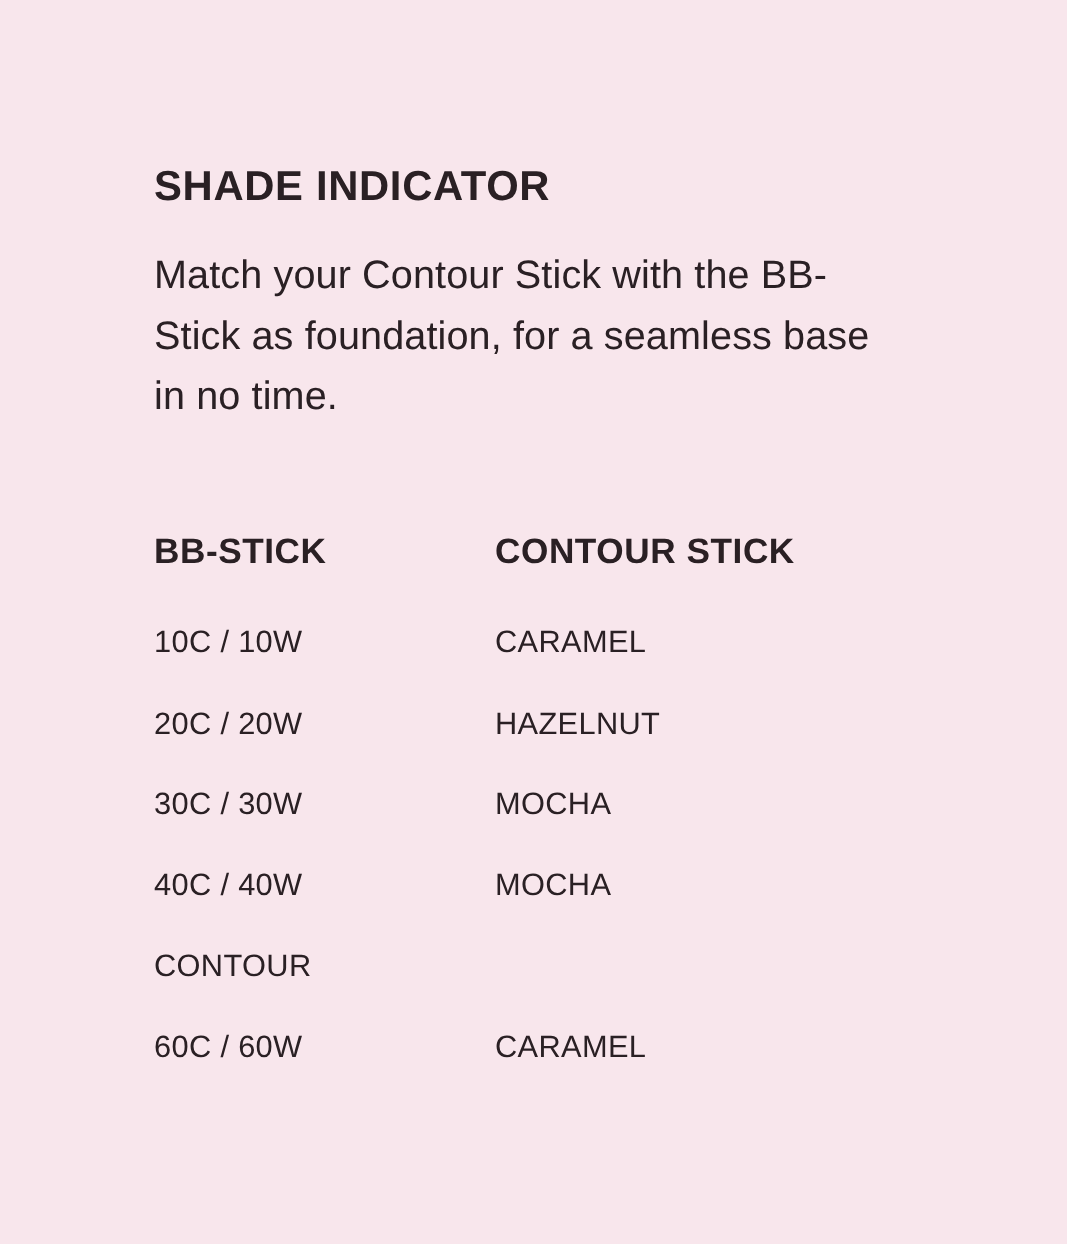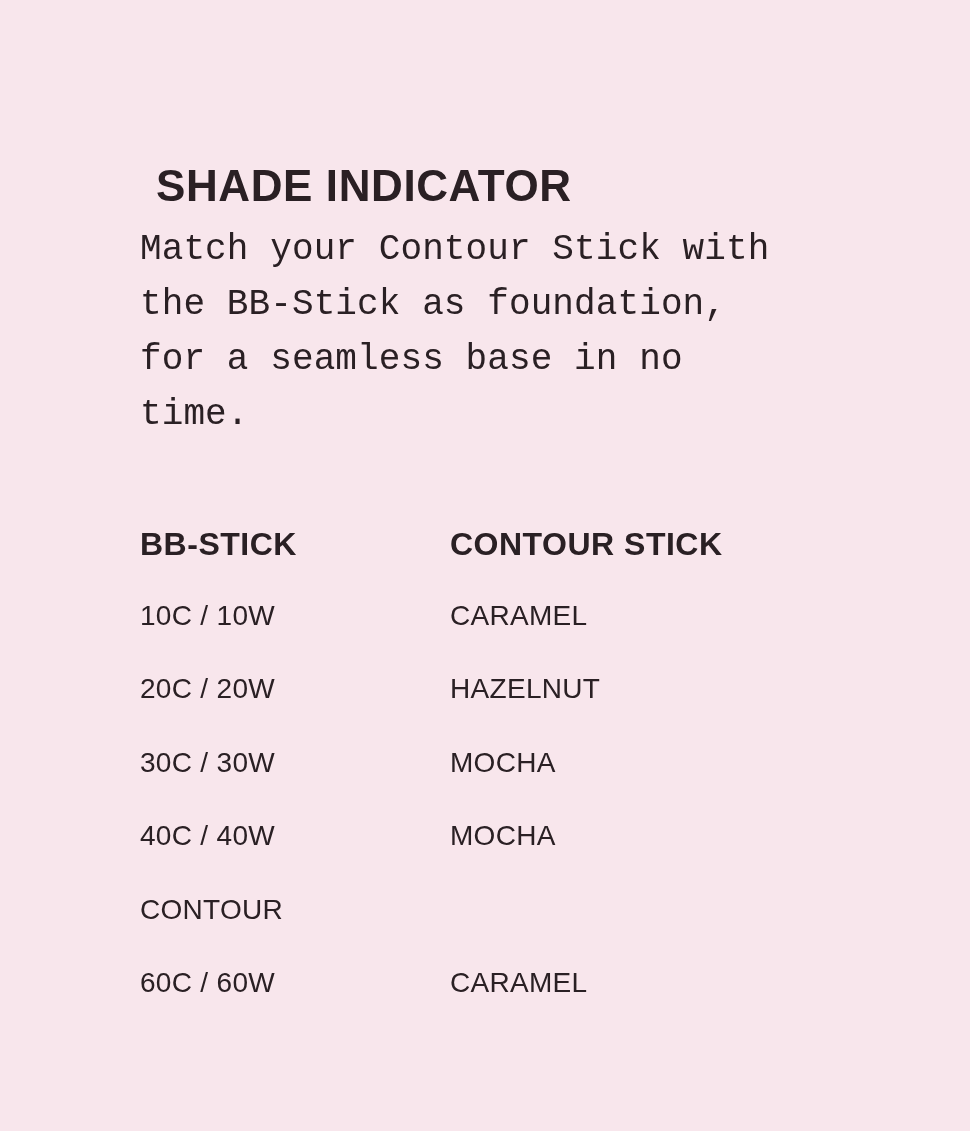--- a/index.html
+++ b/index.html
@@ -22,53 +22,52 @@
     left: 140px;
     top: 0;
     width: 790px;
   }
 
   
   .page-title {
     position: absolute;
     left: 0;
     top: 148px;
-    font-size: 44px;
+    font-size: 38px;
     font-weight: 700;
     letter-spacing: 0.6px;
     line-height: 44px;
     white-space: nowrap;
-    margin: 16px;
+    margin: 0;
   }
 
   
   .intro {
     position: absolute;
     left: 0;
     top: 222px;
     width: 660px;
     font-size: 36px;
     font-weight: 400;
     line-height: 55px;
     letter-spacing: 0.1px;
     margin: 0;
-    font-family: Liberation Mono, monospace;
   }
 
   
   .shade-table {
     position: absolute;
     left: 0;
     top: 482px;
     width: 700px;
   }
 
   .shade-row {
     display: flex;
-    align-items: flex-end;
+    align-items: flex-start;
     height: 73.5px;
   }
 
   .shade-header-row {
     height: 81px;
   }
 
   .col-left {
     width: 310px;
     flex: 0 0 310px;

